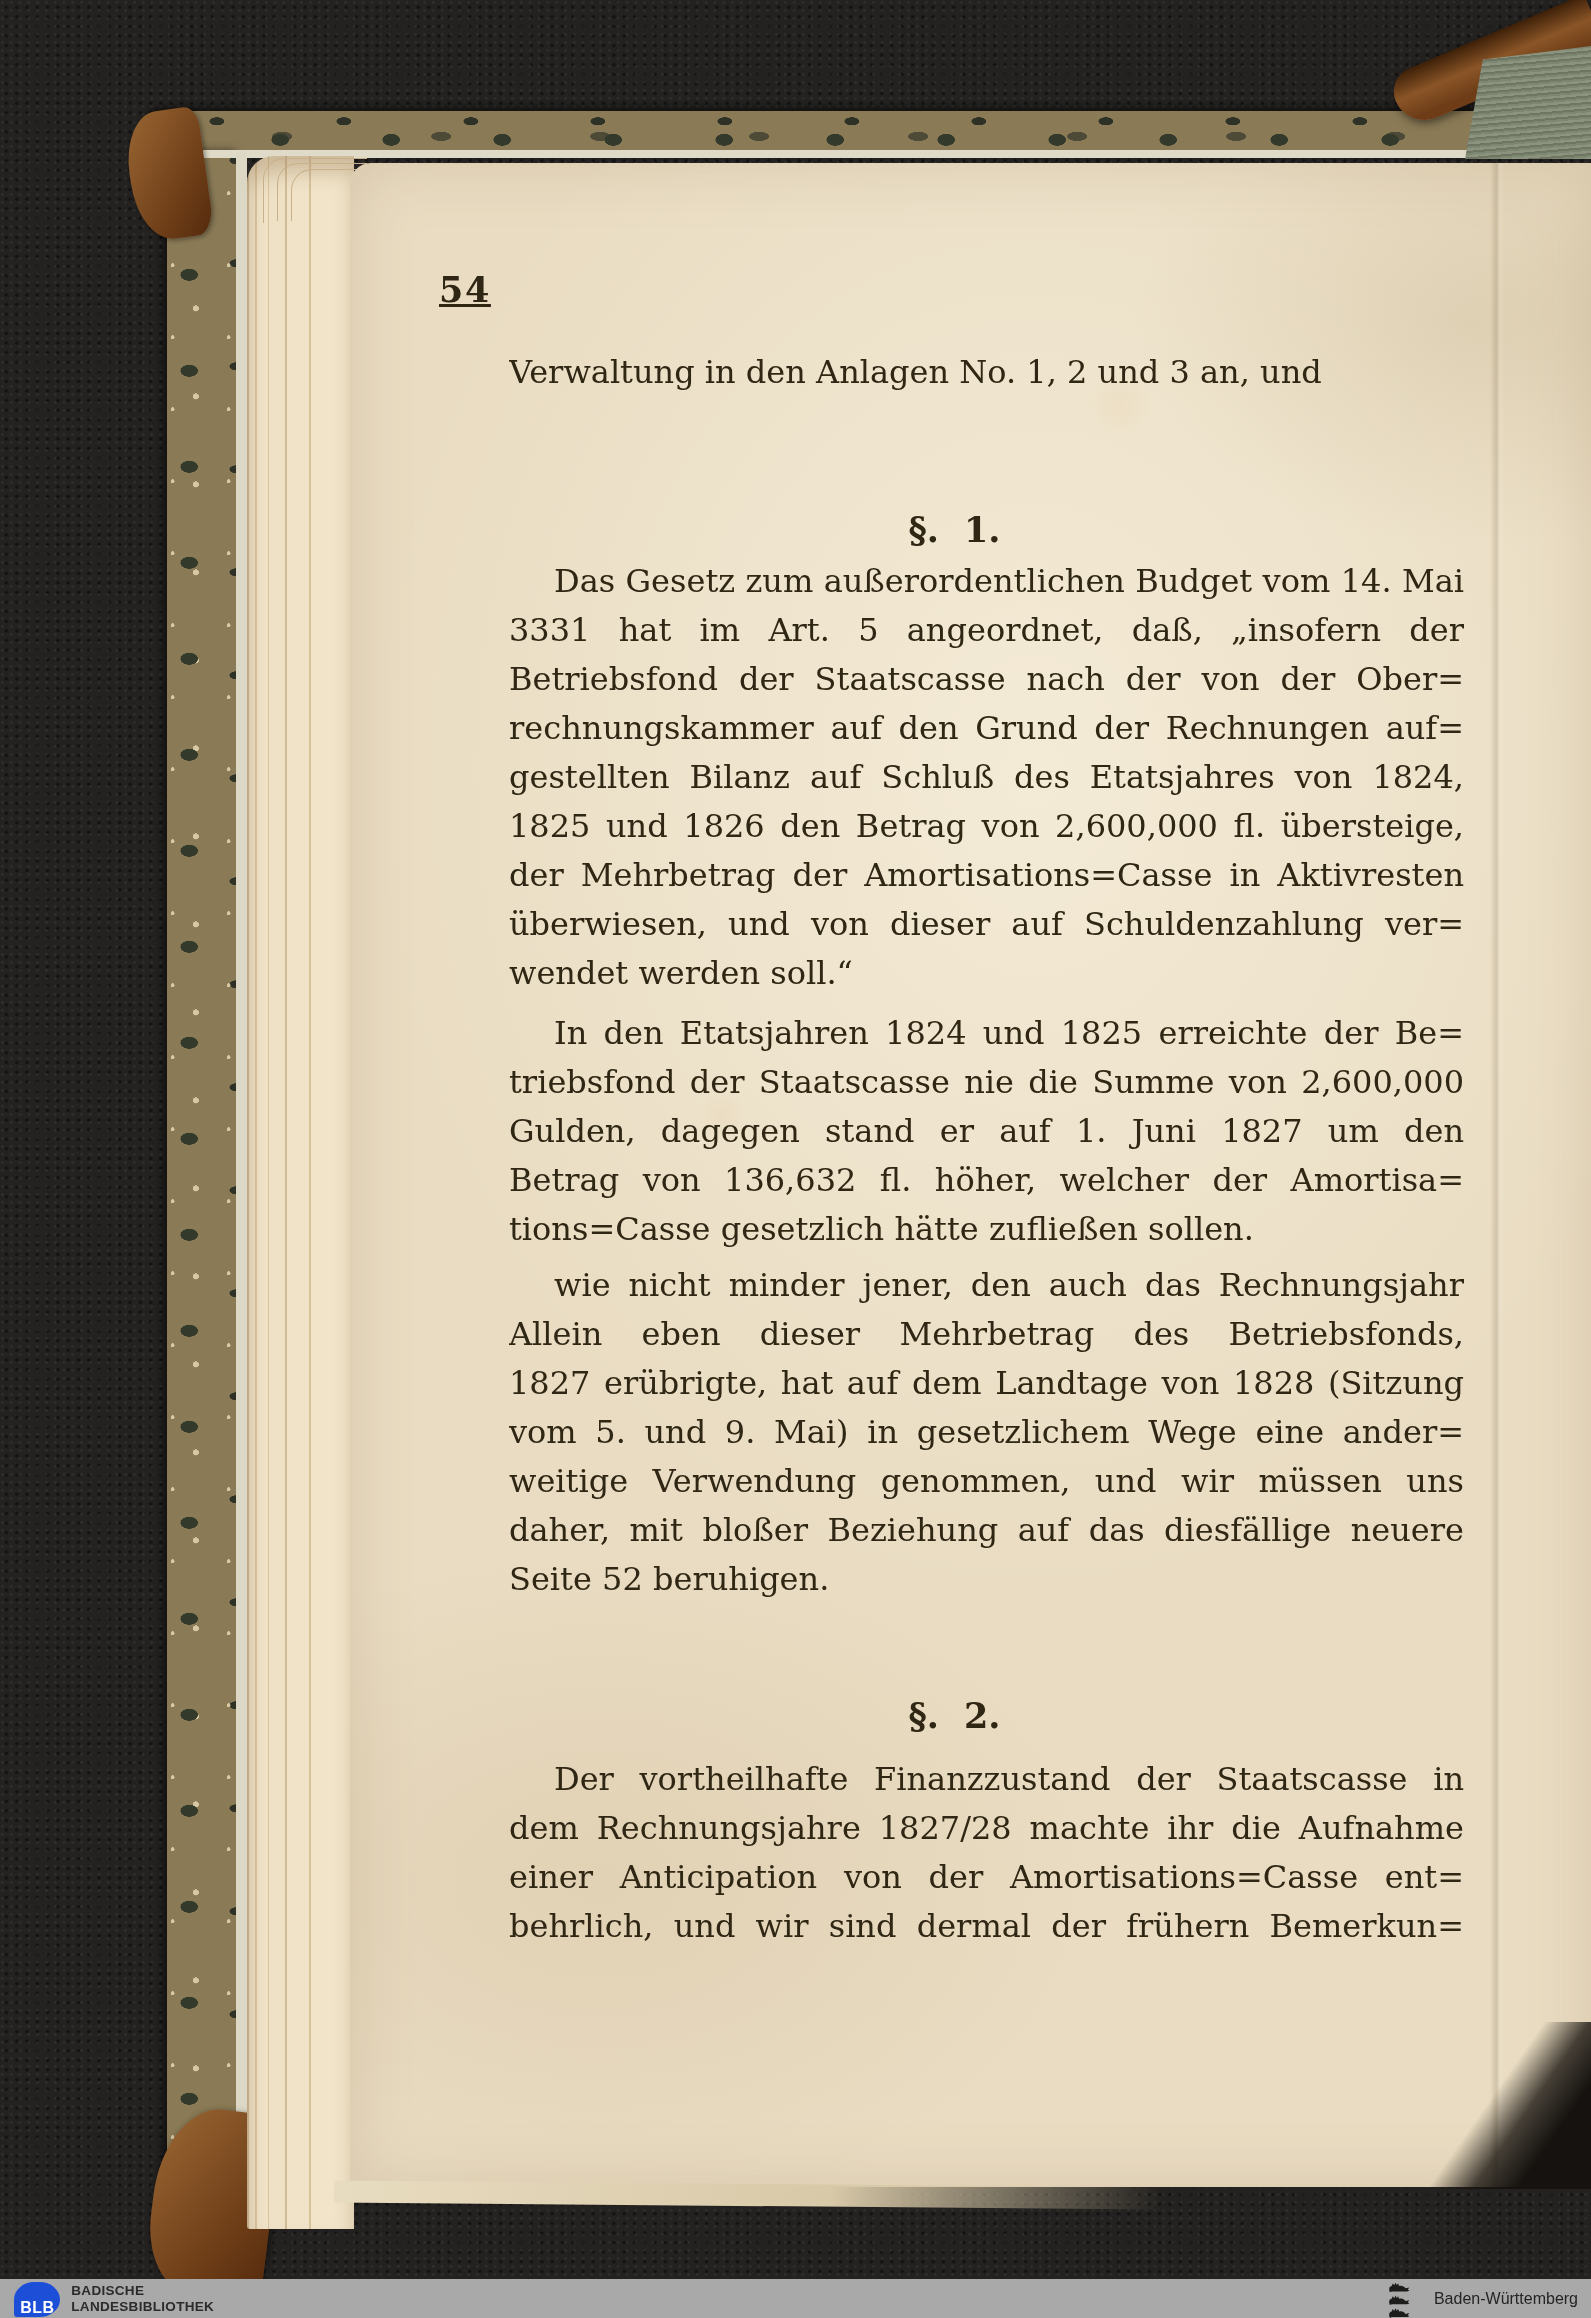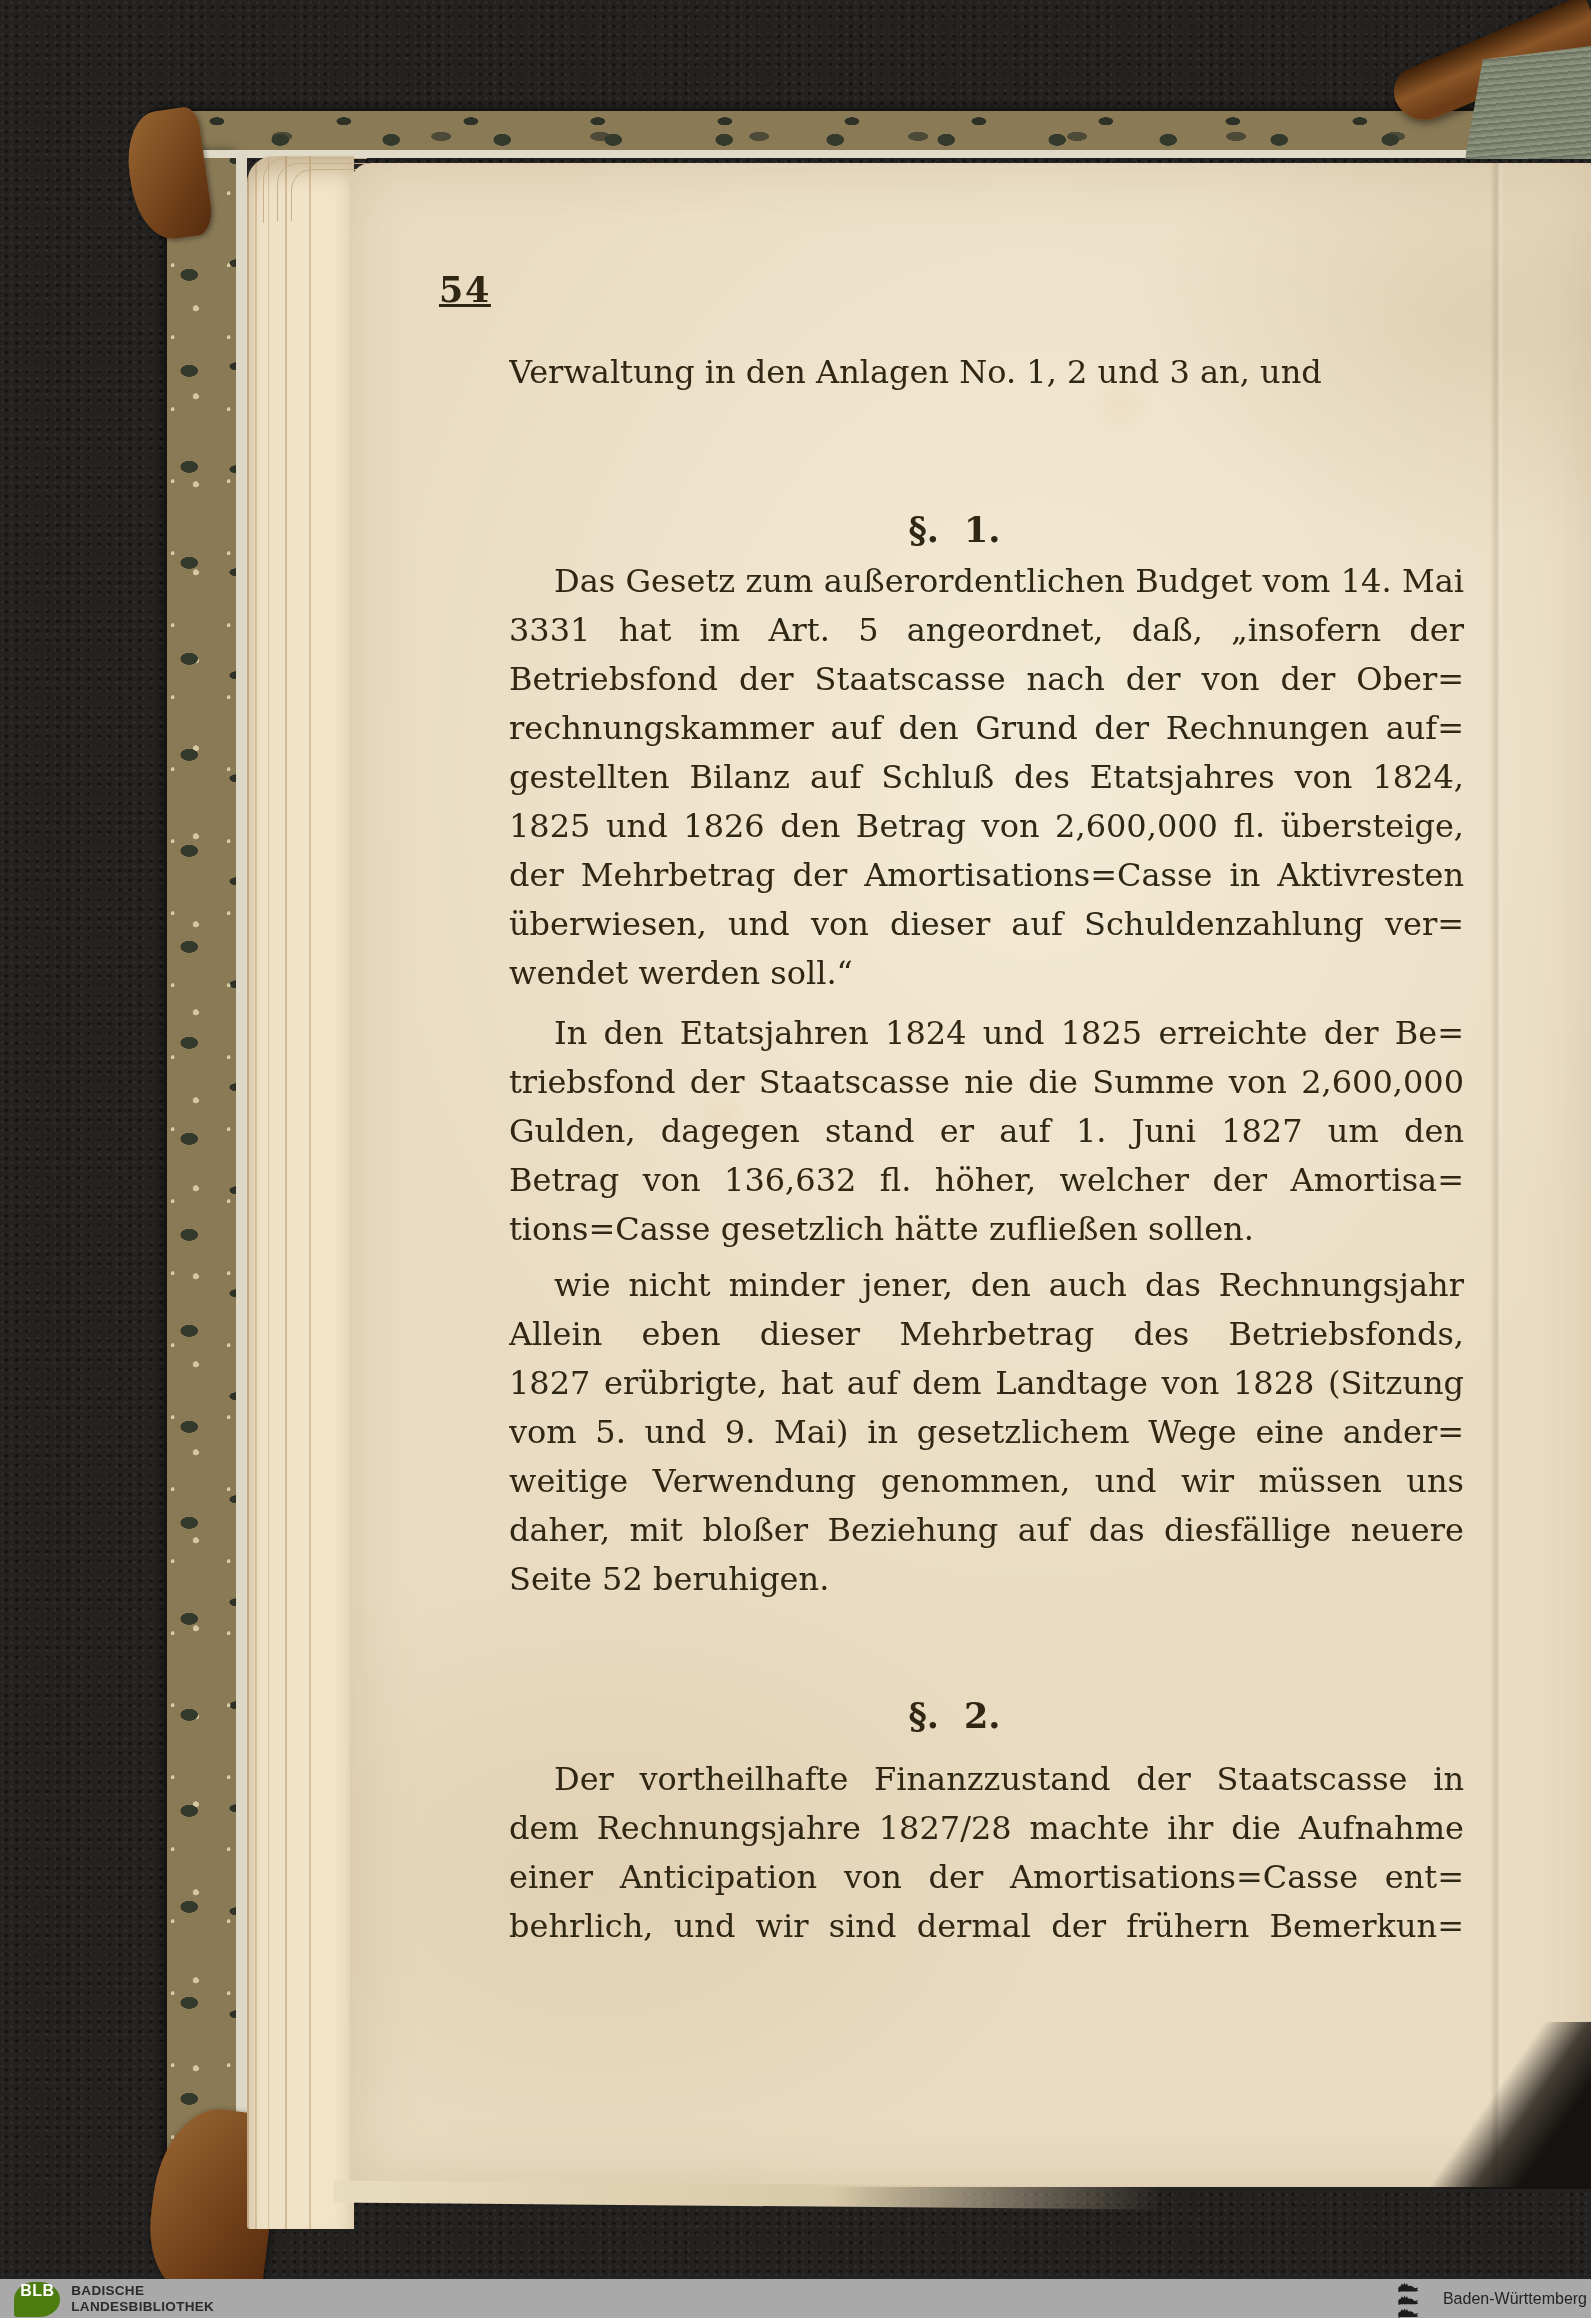--- a/index.html
+++ b/index.html
@@ -79,23 +79,23 @@
   .section-heading{position:absolute;left:127px;width:955px;margin:0;font-size:35px;font-weight:bold;text-align:center;word-spacing:12.7px;}
   .p-intro{top:185px;}
   .h-1{top:346px;}
   .p-1{top:394px;}
   .p-2{top:846px;}
   .p-3{top:1098px;}
   .h-2{top:1532px;}
   .p-4{top:1592px;}
   
   .footer-bar{position:absolute;left:0;bottom:0;width:1592px;height:40px;background:#a9a9a9;z-index:20;display:flex;align-items:center;font-family:"Liberation Sans","DejaVu Sans",sans-serif;}
-  .blb-badge{width:46px;height:35px;margin-left:14.3px;background:#4d7c0f;border-radius:46% 46% 46% 8% / 52% 52% 52% 10%;display:flex;align-items:flex-start;justify-content:center;color:#fff;font-size:16px;font-weight:bold;letter-spacing:0.4px;}
+  .blb-badge{width:46px;height:35px;margin-left:14.3px;background:#1d4ed8;border-radius:46% 46% 46% 8% / 52% 52% 52% 10%;display:flex;align-items:flex-end;justify-content:center;color:#fff;font-size:16px;font-weight:bold;letter-spacing:0.4px;}
   .lib-name{margin-left:11px;font-size:13.5px;font-weight:bold;line-height:16px;color:#2b2b2b;letter-spacing:0.3px;}
-  .bw-group{margin-left:auto;margin-right:5px;display:flex;align-items:center;gap:23px;}
+  .bw-group{margin-left:auto;margin-right:14px;display:flex;align-items:center;gap:23px;}
   .bw-label{font-size:16px;color:#242424;}
 </style>
 </head>
 <body>
 
 <div class="scene">
 
   <div class="board-top marble"></div>
   <div class="board-left marble"></div>
   <div class="edge-line-top"></div>

